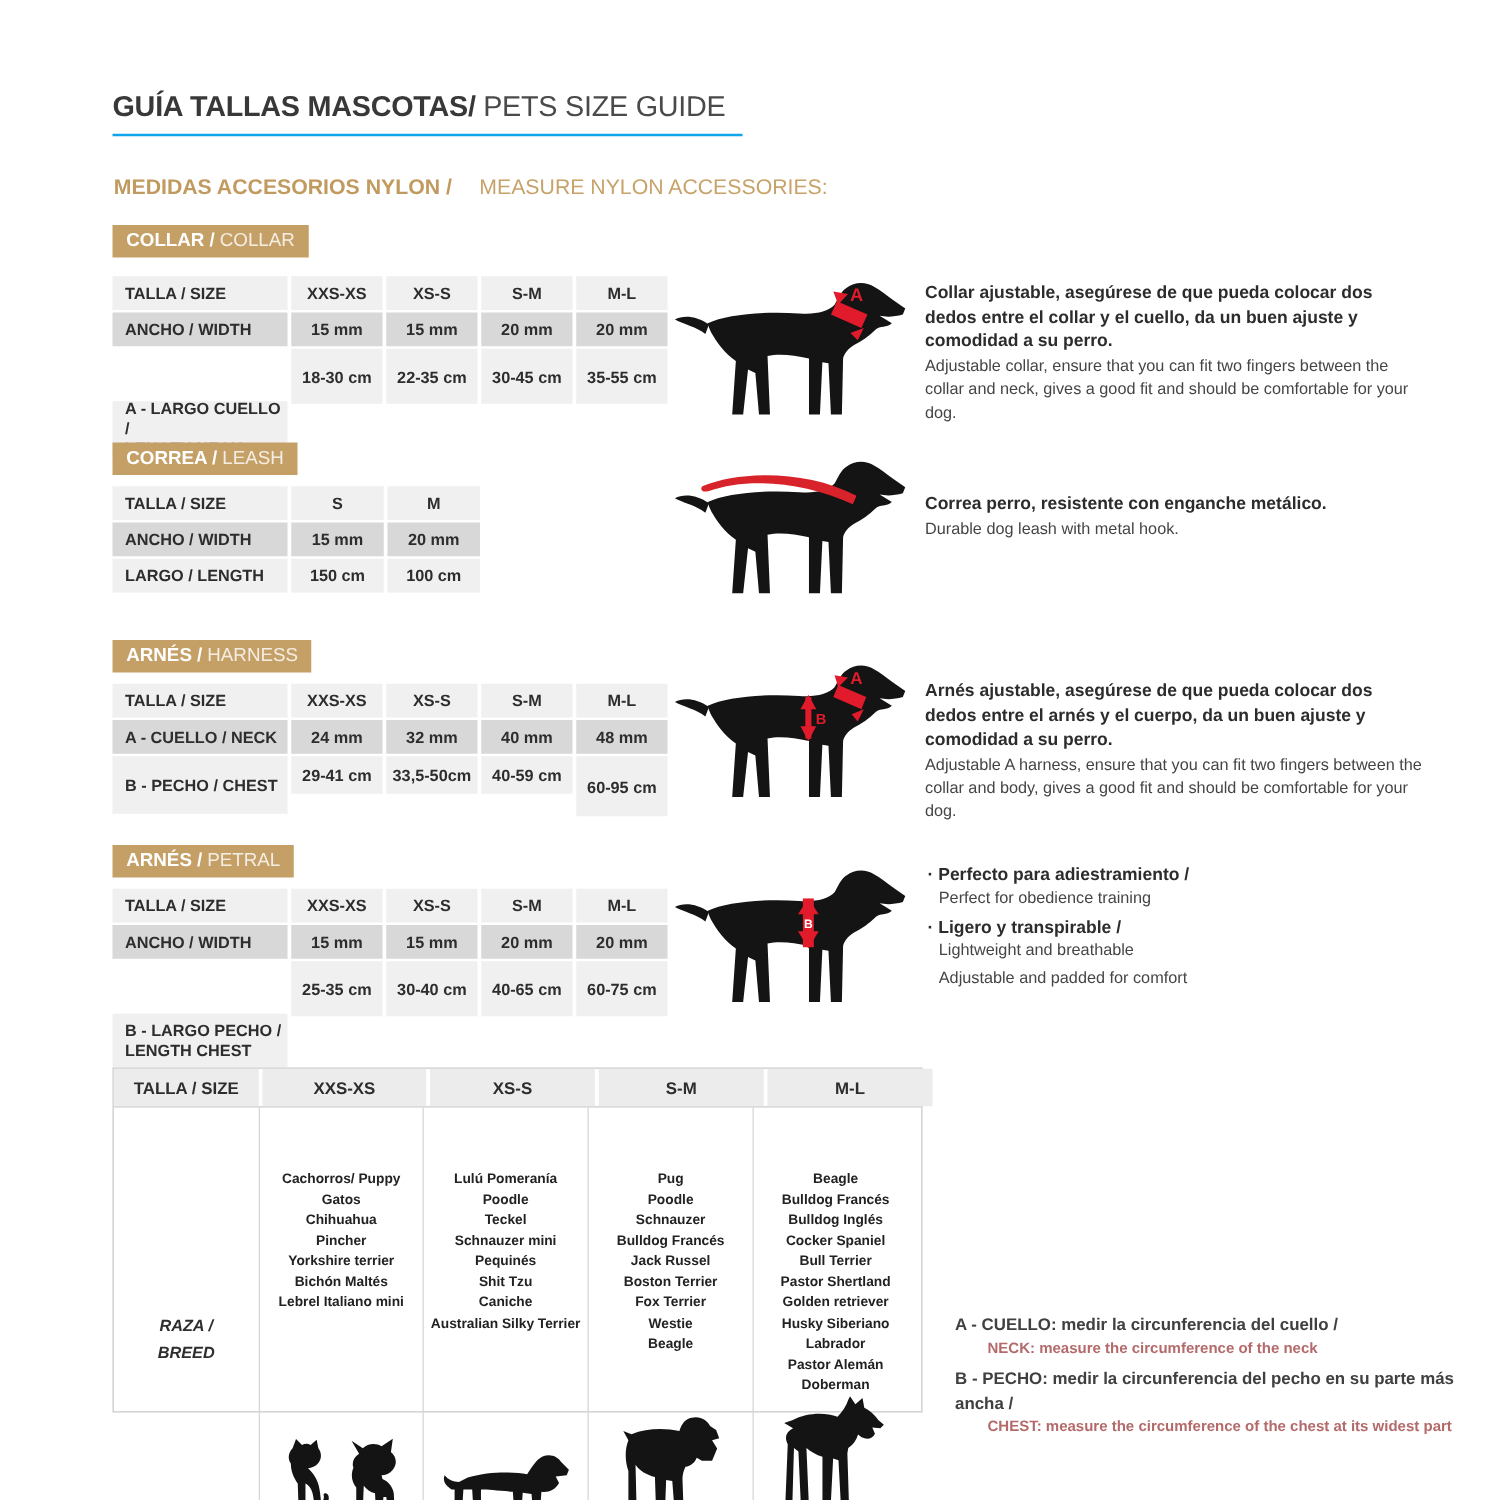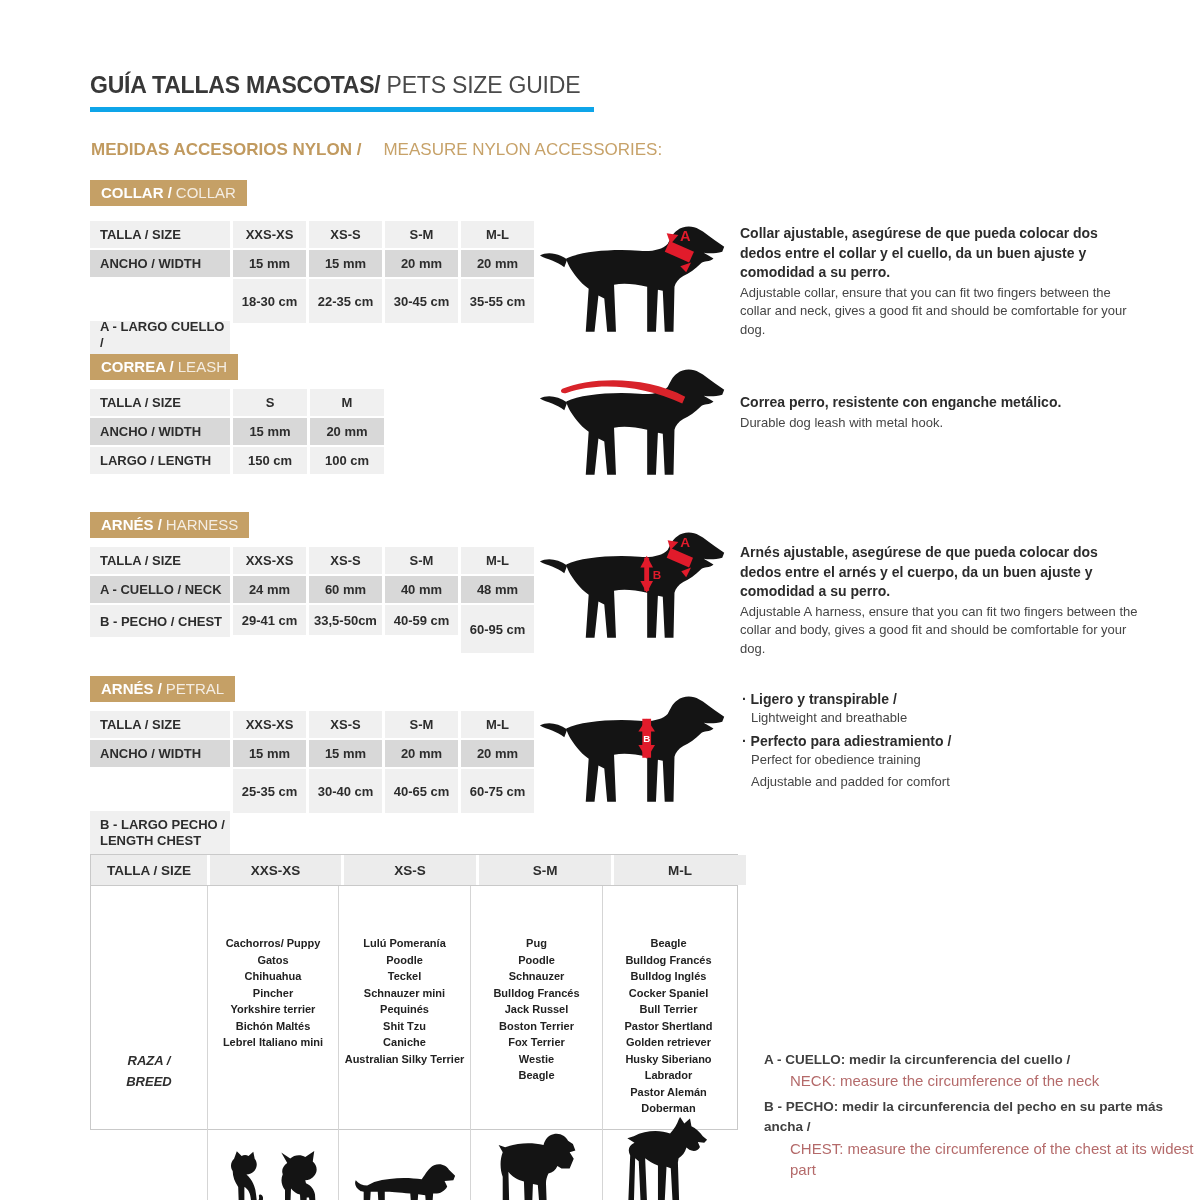--- a/index.html
+++ b/index.html
@@ -1,21 +1,21 @@
 <!DOCTYPE html>
 <html><head>
 <meta charset="utf-8">
 <style>
   html,body{margin:0;padding:0;background:#ffffff;}
   #page{position:relative;width:1200px;height:1200px;background:#ffffff;overflow:hidden;
         font-family:"Liberation Sans", sans-serif;color:#2e2e2e;}
 
   
   .page-title{position:absolute;left:90px;top:72px;font-size:23px;letter-spacing:-0.2px;
-              padding:0 14px 8px 0;border-bottom:5px solid #0ea5e9;white-space:nowrap;}
+              padding:0 14px 8px 0;border-bottom:2px solid #0ea5e9;white-space:nowrap;}
   .page-title .es{font-weight:700;color:#383838;}
   .page-title .en{font-weight:400;color:#4a4a4a;margin-left:6px;}
   .subtitle{position:absolute;left:91px;top:140px;font-size:17px;white-space:nowrap;}
   .subtitle .es{font-weight:700;color:#c19a5f;}
   .subtitle .en{font-weight:400;color:#c7a269;margin-left:22px;}
 
   
   .badge{position:absolute;background:#c5a066;color:#ffffff;padding:4px 11px 5px 11px;
          font-size:15px;white-space:nowrap;}
   .badge .es{font-weight:700;}
@@ -62,21 +62,21 @@
   .bt-cell.first{border-left:none;justify-content:center;padding-top:0;}
   .label-cell{font-weight:700;font-size:13px;text-align:center;line-height:1.6;font-style:italic;}
   .breed-list{font-weight:700;font-size:11px;line-height:1.5;text-align:center;color:#222;}
   .sil-wrap{margin-top:auto;display:flex;align-items:flex-end;justify-content:center;
             gap:10px;padding-bottom:5px;}
 
   
   .notes{position:absolute;left:764px;top:1050px;width:430px;}
   .note{margin-bottom:5px;}
   .note-es{font-weight:700;font-size:13.5px;line-height:1.5;color:#404040;}
-  .note-en{font-weight:400;font-size:15px;line-height:1.45;color:#b46a6a;padding-left:26px;}
+  .note-en{font-weight:700;font-size:12px;line-height:1.45;color:#b46a6a;padding-left:26px;}
 </style>
 </head>
 <body>
 
 <div id="page">
 
   <svg width="0" height="0" style="position:absolute" aria-hidden="true">
     <defs>
       <g id="dog-body" fill="#141414">
         <path d="M30 37 C45 30 75 27 105 29 C118 30 128 28 134 22 C137 17 139 11 144 8 C150 3 160 3 166 7 C172 10 176 14 182 18 L192 25 L190 30 C183 32 176 32 171 31 L181 37 C177 41 171 39 168 42 C162 48 156 52 150 55 C145 58 142 62 141 66 L140 112 L131 112 L129 70 L124 69 L122 112 L113 112 L113 66 C100 63 88 62 79 64 L81 112 L72 112 L69 78 L63 75 L59 112 L50 112 L53 68 C44 62 37 52 33 45 C31 41 30 38 30 37 Z"></path>
@@ -173,26 +173,26 @@
     <div class="sz-row cols5">
       <div class="cell lbl">TALLA / SIZE</div>
       <div class="cell">XXS-XS</div>
       <div class="cell">XS-S</div>
       <div class="cell">S-M</div>
       <div class="cell">M-L</div>
     </div>
     <div class="sz-row cols5 row-mid">
       <div class="cell lbl">A - CUELLO / NECK</div>
       <div class="cell">24 mm</div>
-      <div class="cell">60 mm</div>
+      <div class="cell">32 mm</div>
       <div class="cell">40 mm</div>
       <div class="cell">48 mm</div>
     </div>
     <div class="sz-row cols5" style="--h:30px">
-      <div class="cell lbl" style="height:32px">B - PECHO / CHEST</div>
+      <div class="cell lbl" style="height:46px">B - PECHO / CHEST</div>
       <div class="cell" style="height:30px">29-41 cm</div>
       <div class="cell" style="height:30px">33,5-50cm</div>
       <div class="cell" style="height:30px">40-59 cm</div>
       <div class="cell" style="height:48px">60-95 cm</div>
     </div>
   </div>
   <div class="dogfig" style="left:537px;top:526px">
     <svg viewBox="0 0 200 115">
       <use href="#dog-body"></use>
       <g fill="#e11b2b">
@@ -247,26 +247,26 @@
       <g fill="#e11b2b">
         <rect x="108" y="27" width="9" height="40"></rect>
         <path d="M104 40 L121 40 L112.5 27 Z"></path>
         <path d="M104 54 L121 54 L112.5 68 Z"></path>
         <text class="marker-text" x="112.5" y="51" font-size="10" text-anchor="middle" fill="#ffffff">B</text>
       </g>
     </svg>
   </div>
   <div class="bullets">
     <div class="pb-item">
+      <div class="pb-es">Perfecto para adiestramiento /</div>
+      <div class="pb-en">Perfect for obedience training</div>
+    </div>
+    <div class="pb-item">
       <div class="pb-es">Ligero y transpirable /</div>
       <div class="pb-en">Lightweight and breathable</div>
-    </div>
-    <div class="pb-item">
-      <div class="pb-es">Perfecto para adiestramiento /</div>
-      <div class="pb-en">Perfect for obedience training</div>
     </div>
     <div class="pb-item">
       <div class="pb-en">Adjustable and padded for comfort</div>
     </div>
   </div>
 
   <div class="breed-table">
     <div class="bt-head">
       <div class="bt-hcell">TALLA / SIZE</div>
       <div class="bt-hcell">XXS-XS</div>

